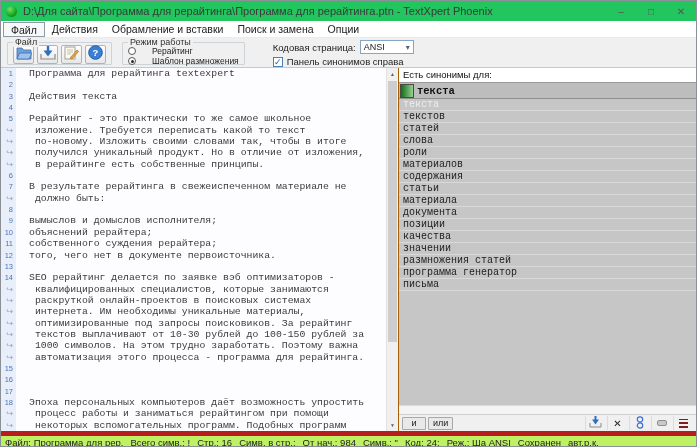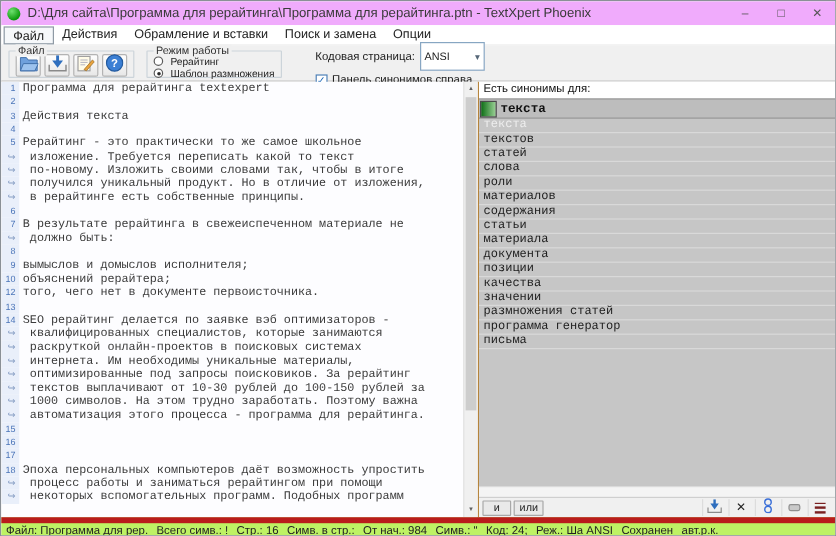--- a/index.html
+++ b/index.html
@@ -2,21 +2,21 @@
 <html><head>
 <meta charset="utf-8">
 <style>
   * { margin:0; padding:0; box-sizing:border-box; }
   html,body { background:#d8d8d8; }
   body { font-family:"Liberation Sans",sans-serif; }
   .window { width:697px; height:447px; background:#fff; border:1px solid #8a9096;
             display:flex; flex-direction:column; overflow:hidden; position:relative; }
 
   
-  .titlebar { height:20px; flex:0 0 20px; background:#f0abfc; display:flex; align-items:center; font-size:11px; color:#3a3a3a; }
+  .titlebar { height:20px; flex:0 0 20px; background:#22c55e; display:flex; align-items:center; font-size:11px; color:#3a3a3a; }
   .appicon { width:11px; height:11px; border-radius:50%; margin:0 6px 0 5px;
              background:radial-gradient(circle at 35% 30%, #6fe06f, #0c9a0c 70%); flex:0 0 11px; }
   .title { flex:1; white-space:nowrap; overflow:hidden; }
   .wc { width:30px; height:20px; display:flex; align-items:center; justify-content:center;
         font-size:10px; color:#555; cursor:default; }
 
   
   .menubar { height:17px; flex:0 0 17px; background:#fff; display:flex; align-items:center;
              font-size:10.5px; color:#222; border-bottom:1px solid #ececec; padding-left:2px; }
   .mitem { padding:1px 7px; height:15px; line-height:13px; }
@@ -24,43 +24,43 @@
 
   
   .toolbar { height:30px; flex:0 0 30px; background:#f0f0f0; border-bottom:1px solid #c8c8c8;
              display:flex; align-items:stretch; padding:4px 6px 2px; gap:10px; }
   .group { position:relative; border:1px solid #ccd4da; padding:3px 5px 2px; border-radius:1px; }
   .glabel { position:absolute; top:-6px; left:5px; background:#f0f0f0; font-size:9px; line-height:10px;
             padding:0 2px; color:#333; }
   .gbtns { display:flex; gap:3px; align-items:center; height:100%; }
   .tbtn { width:21px; height:19px; background:linear-gradient(#fefefe,#e7e7e7); border:1px solid #b3b3b3;
           border-radius:2px; display:flex; align-items:center; justify-content:center; padding:0; }
-  .mrow { display:flex; align-items:center; gap:6px; font-size:8.5px; line-height:10px; color:#222;text-align:right; }
+  .mrow { display:flex; align-items:center; gap:16px; font-size:8.5px; line-height:10px; color:#222;text-align:right; }
   .radio { width:8px; height:8px; border:1px solid #5a5a5a; border-radius:50%; background:#fff;
            position:relative; flex:0 0 8px; }
   .radio.checked::after { content:""; position:absolute; inset:1.5px; background:#2b2b2b; border-radius:50%; }
   .cpcol { display:flex; flex-direction:column; justify-content:center; gap:2px; font-size:9.5px; color:#222;margin-left:18px; }
   .cprow { display:flex; align-items:center; gap:4px; }
-  .combo { display:inline-flex; width:54px; height:24px; border:1px solid #87a6c2; background:#fff;
+  .combo { display:inline-flex; width:54px; height:14px; border:1px solid #87a6c2; background:#fff;
            font-size:9px; align-items:center; justify-content:space-between; padding:0 3px; }
   .combo .arrow { color:#567; font-size:8px; }
   .cb { width:10px; height:10px; border:1px solid #4d7fb5; background:#fff; font-size:9px; line-height:9px;
         color:#1563b5; text-align:center; flex:0 0 10px; }
 
   
   .main { flex:1; display:flex; overflow:hidden; }
 
   
   .editor { flex:1; background:#fdfdff; position:relative; overflow:hidden; padding-right:12px; }
   .ed-row { display:flex; height:11.35px; line-height:11.35px; white-space:pre;
             font-family:"Liberation Mono",monospace; font-size:9.8px; color:#3b3b3b; }
   .gut { flex:0 0 15px; width:15px; text-align:right; padding-right:3px; background:#e9effa;
          color:#4a74b8; font-family:"Liberation Sans",sans-serif; font-size:7.5px; line-height:11.35px; }
   .gut.wrap { color:#8ba1c6; font-size:8px; }
-  .ed-text { padding-left:3px; }
+  .ed-text { padding-left:13px; }
   .hl { background:#1f9e3c; color:#fff; }
 
   .vscroll { position:absolute; top:0; right:0; bottom:0; width:12px; background:#f0f0f0;
              border-left:1px solid #e2e2e2; }
   .sarr { height:12px; display:flex; align-items:center; justify-content:center; font-size:5px; color:#606060; }
   .sarr.down { position:absolute; bottom:0; left:0; right:0; }
   .sthumb { position:absolute; top:13px; left:1px; right:1px; height:72%; background:#cdcdcd; }
 
   
   .panel { flex:0 0 298px; width:298px; border-left:1px solid #a16207; display:flex; flex-direction:column;
@@ -186,20 +186,21 @@
           <div class="ed-row"><span class="gut wrap">↪</span><span class="ed-text"><span> изложение. Требуется переписать какой то текст</span></span></div>
           <div class="ed-row"><span class="gut wrap">↪</span><span class="ed-text"><span> по-новому. Изложить своими словами так, чтобы в итоге</span></span></div>
           <div class="ed-row"><span class="gut wrap">↪</span><span class="ed-text"><span> получился уникальный продукт. Но в отличие от изложения,</span></span></div>
           <div class="ed-row"><span class="gut wrap">↪</span><span class="ed-text"><span> в рерайтинге есть собственные принципы.</span></span></div>
           <div class="ed-row"><span class="gut">6</span><span class="ed-text"><span></span></span></div>
           <div class="ed-row"><span class="gut">7</span><span class="ed-text"><span>В результате рерайтинга в свежеиспеченном материале не</span></span></div>
           <div class="ed-row"><span class="gut wrap">↪</span><span class="ed-text"><span> должно быть:</span></span></div>
           <div class="ed-row"><span class="gut">8</span><span class="ed-text"><span></span></span></div>
           <div class="ed-row"><span class="gut">9</span><span class="ed-text"><span>вымыслов и домыслов исполнителя;</span></span></div>
           <div class="ed-row"><span class="gut">10</span><span class="ed-text"><span>объяснений рерайтера;</span></span></div>
+          <div class="ed-row"><span class="gut">11</span><span class="ed-text"><span>собственного суждения рерайтера;</span></span></div>
           <div class="ed-row"><span class="gut">12</span><span class="ed-text"><span>того, чего нет в документе первоисточника.</span></span></div>
           <div class="ed-row"><span class="gut">13</span><span class="ed-text"><span></span></span></div>
           <div class="ed-row"><span class="gut">14</span><span class="ed-text"><span>SEO рерайтинг делается по заявке вэб оптимизаторов -</span></span></div>
           <div class="ed-row"><span class="gut wrap">↪</span><span class="ed-text"><span> квалифицированных специалистов, которые занимаются</span></span></div>
           <div class="ed-row"><span class="gut wrap">↪</span><span class="ed-text"><span> раскруткой онлайн-проектов в поисковых системах</span></span></div>
           <div class="ed-row"><span class="gut wrap">↪</span><span class="ed-text"><span> интернета. Им необходимы уникальные материалы,</span></span></div>
           <div class="ed-row"><span class="gut wrap">↪</span><span class="ed-text"><span> оптимизированные под запросы поисковиков. За рерайтинг</span></span></div>
           <div class="ed-row"><span class="gut wrap">↪</span><span class="ed-text"><span> текстов выплачивают от 10-30 рублей до 100-150 рублей за</span></span></div>
           <div class="ed-row"><span class="gut wrap">↪</span><span class="ed-text"><span> 1000 символов. На этом трудно заработать. Поэтому важна</span></span></div>
           <div class="ed-row"><span class="gut wrap">↪</span><span class="ed-text"><span> автоматизация этого процесса - программа для рерайтинга.</span></span></div>

